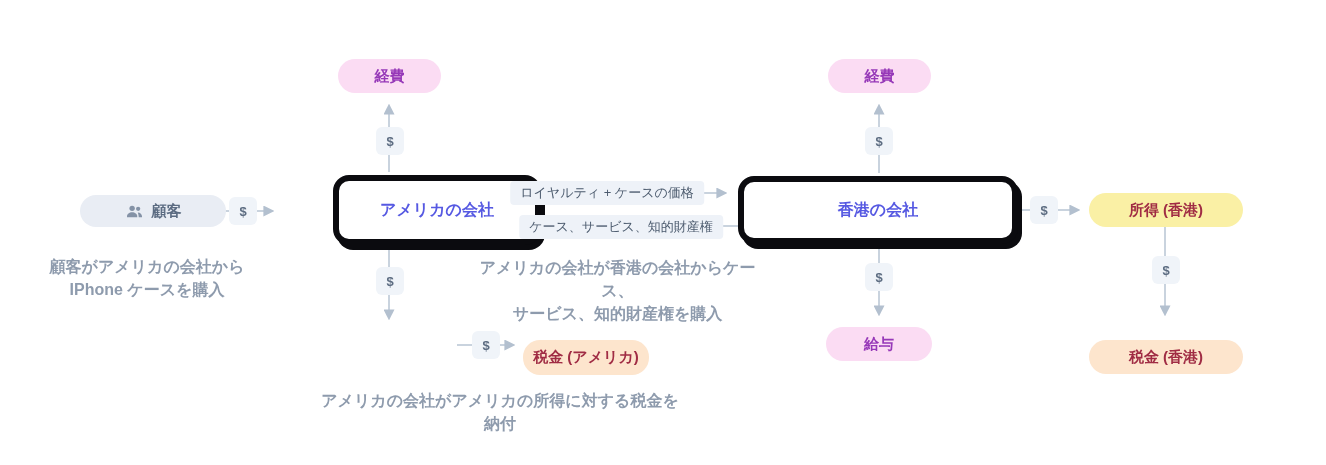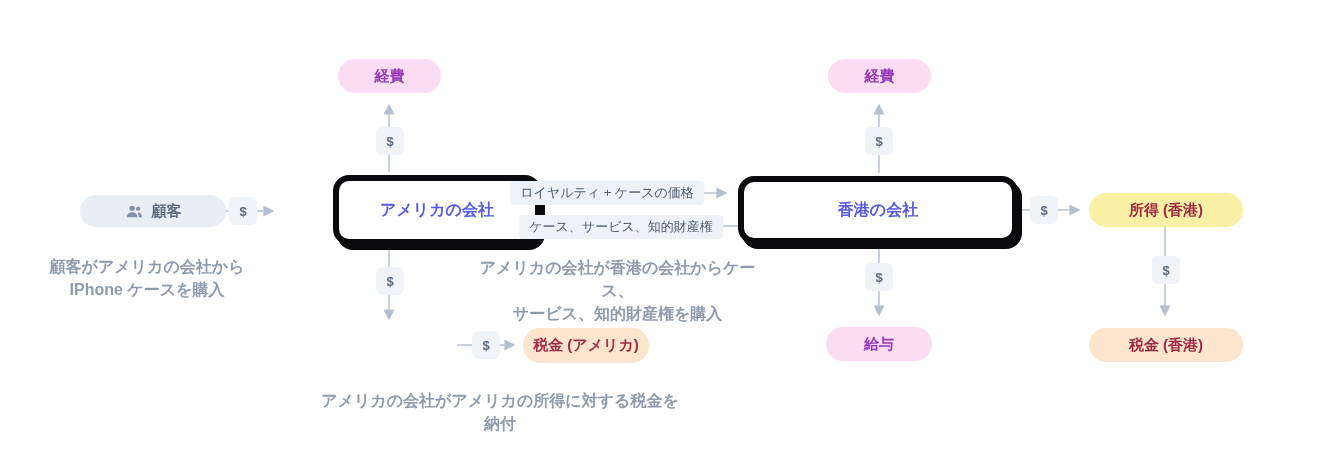--- a/index.html
+++ b/index.html
@@ -7,21 +7,21 @@
     position:relative;width:1326px;height:465px;background:#ffffff;overflow:hidden;
     font-family:"Liberation Sans","DejaVu Sans",sans-serif;
   }
   .arrow-layer{position:absolute;left:0;top:0;width:1326px;height:465px;}
   .pill{
     position:absolute;display:flex;align-items:center;justify-content:center;
     border-radius:17px;font-weight:bold;font-size:15px;white-space:nowrap;
   }
   .pill-pink{background:#fbdcf3;color:#9638b8;}
   .pill-yellow{background:#faf0a5;color:#a02c44;}
-  .pill-peach{background:#fde5cd;color:#a02c44;}
+  .pill-peach{background:#fde5cd;color:#a02c44;margin-top:12px;}
   .pill-gray{background:#e9edf4;color:#5c6c82;gap:8px;}
   .company{
     position:absolute;box-sizing:border-box;display:flex;align-items:center;justify-content:center;
     background:#ffffff;border:6px solid #0b0b0f;box-shadow:4px 5px 0 #0b0b0f;border-radius:16px;
     color:#5659e2;font-weight:bold;font-size:16px;white-space:nowrap;
   }
   .dollar{
     position:absolute;width:28px;height:28px;transform:translate(-50%,-50%);
     display:flex;align-items:center;justify-content:center;
     background:#f0f4f9;color:#5d6d82;font-size:13px;font-weight:600;border-radius:6px;

